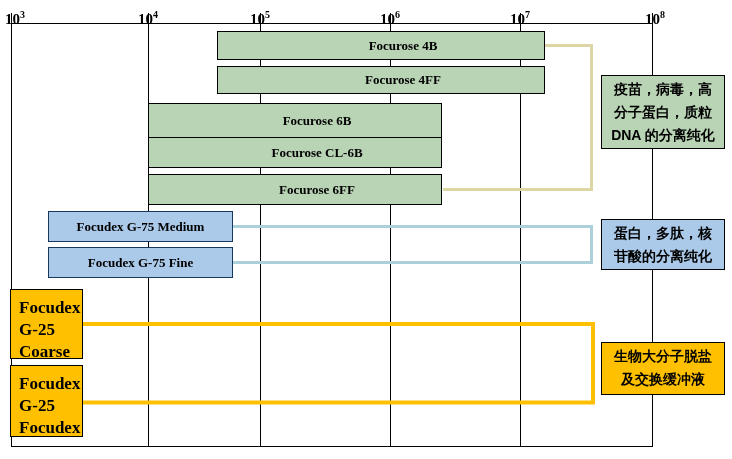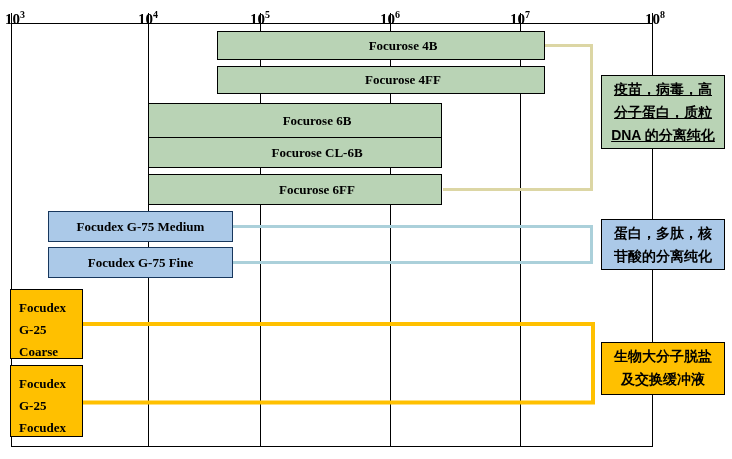--- a/index.html
+++ b/index.html
@@ -37,31 +37,31 @@
     position:absolute;box-sizing:border-box;z-index:3;
     display:flex;align-items:center;justify-content:center;
     font-family:"Liberation Serif",serif;font-weight:bold;font-size:13px;
     white-space:nowrap;
   }
   .bar.green{background:var(--green-fill,#b9d3b5);border:1px solid var(--green-border,#000);padding-left:44px;}
   .bar.blue{background:var(--blue-fill,#abc9e8);border:1px solid var(--blue-border,#17375d);}
   .gbox{
     position:absolute;box-sizing:border-box;z-index:3;
     background:var(--yellow-fill,#ffc000);border:1px solid var(--yellow-border,#000);
-    font-family:"Liberation Serif",serif;font-weight:bold;font-size:13px;
+    font-family:"Liberation Serif",serif;font-weight:bold;font-size:17px;
     padding:7px 0 0 8px;line-height:22px;
   }
   
   .note{
     position:absolute;left:601px;width:124px;box-sizing:border-box;z-index:4;
     border:1px solid #000;text-align:center;
     font-family:"Liberation Sans",sans-serif;font-weight:bold;font-size:14px;
     line-height:23px;padding-top:2px;
   }
-  .note.green{background:var(--green-fill,#b9d3b5);text-decoration:underline;}
+  .note.green{background:var(--green-fill,#b9d3b5);}
   .note.blue{background:var(--blue-fill,#abc9e8);}
   .note.yellow{background:var(--yellow-fill,#ffc000);}
 </style>
 </head>
 <body>
 
 <div class="stage">
 
   <div class="tick" style="left:15px"><span>10</span><sup>3</sup></div>
   <div class="tick" style="left:148px"><span>10</span><sup>4</sup></div>

